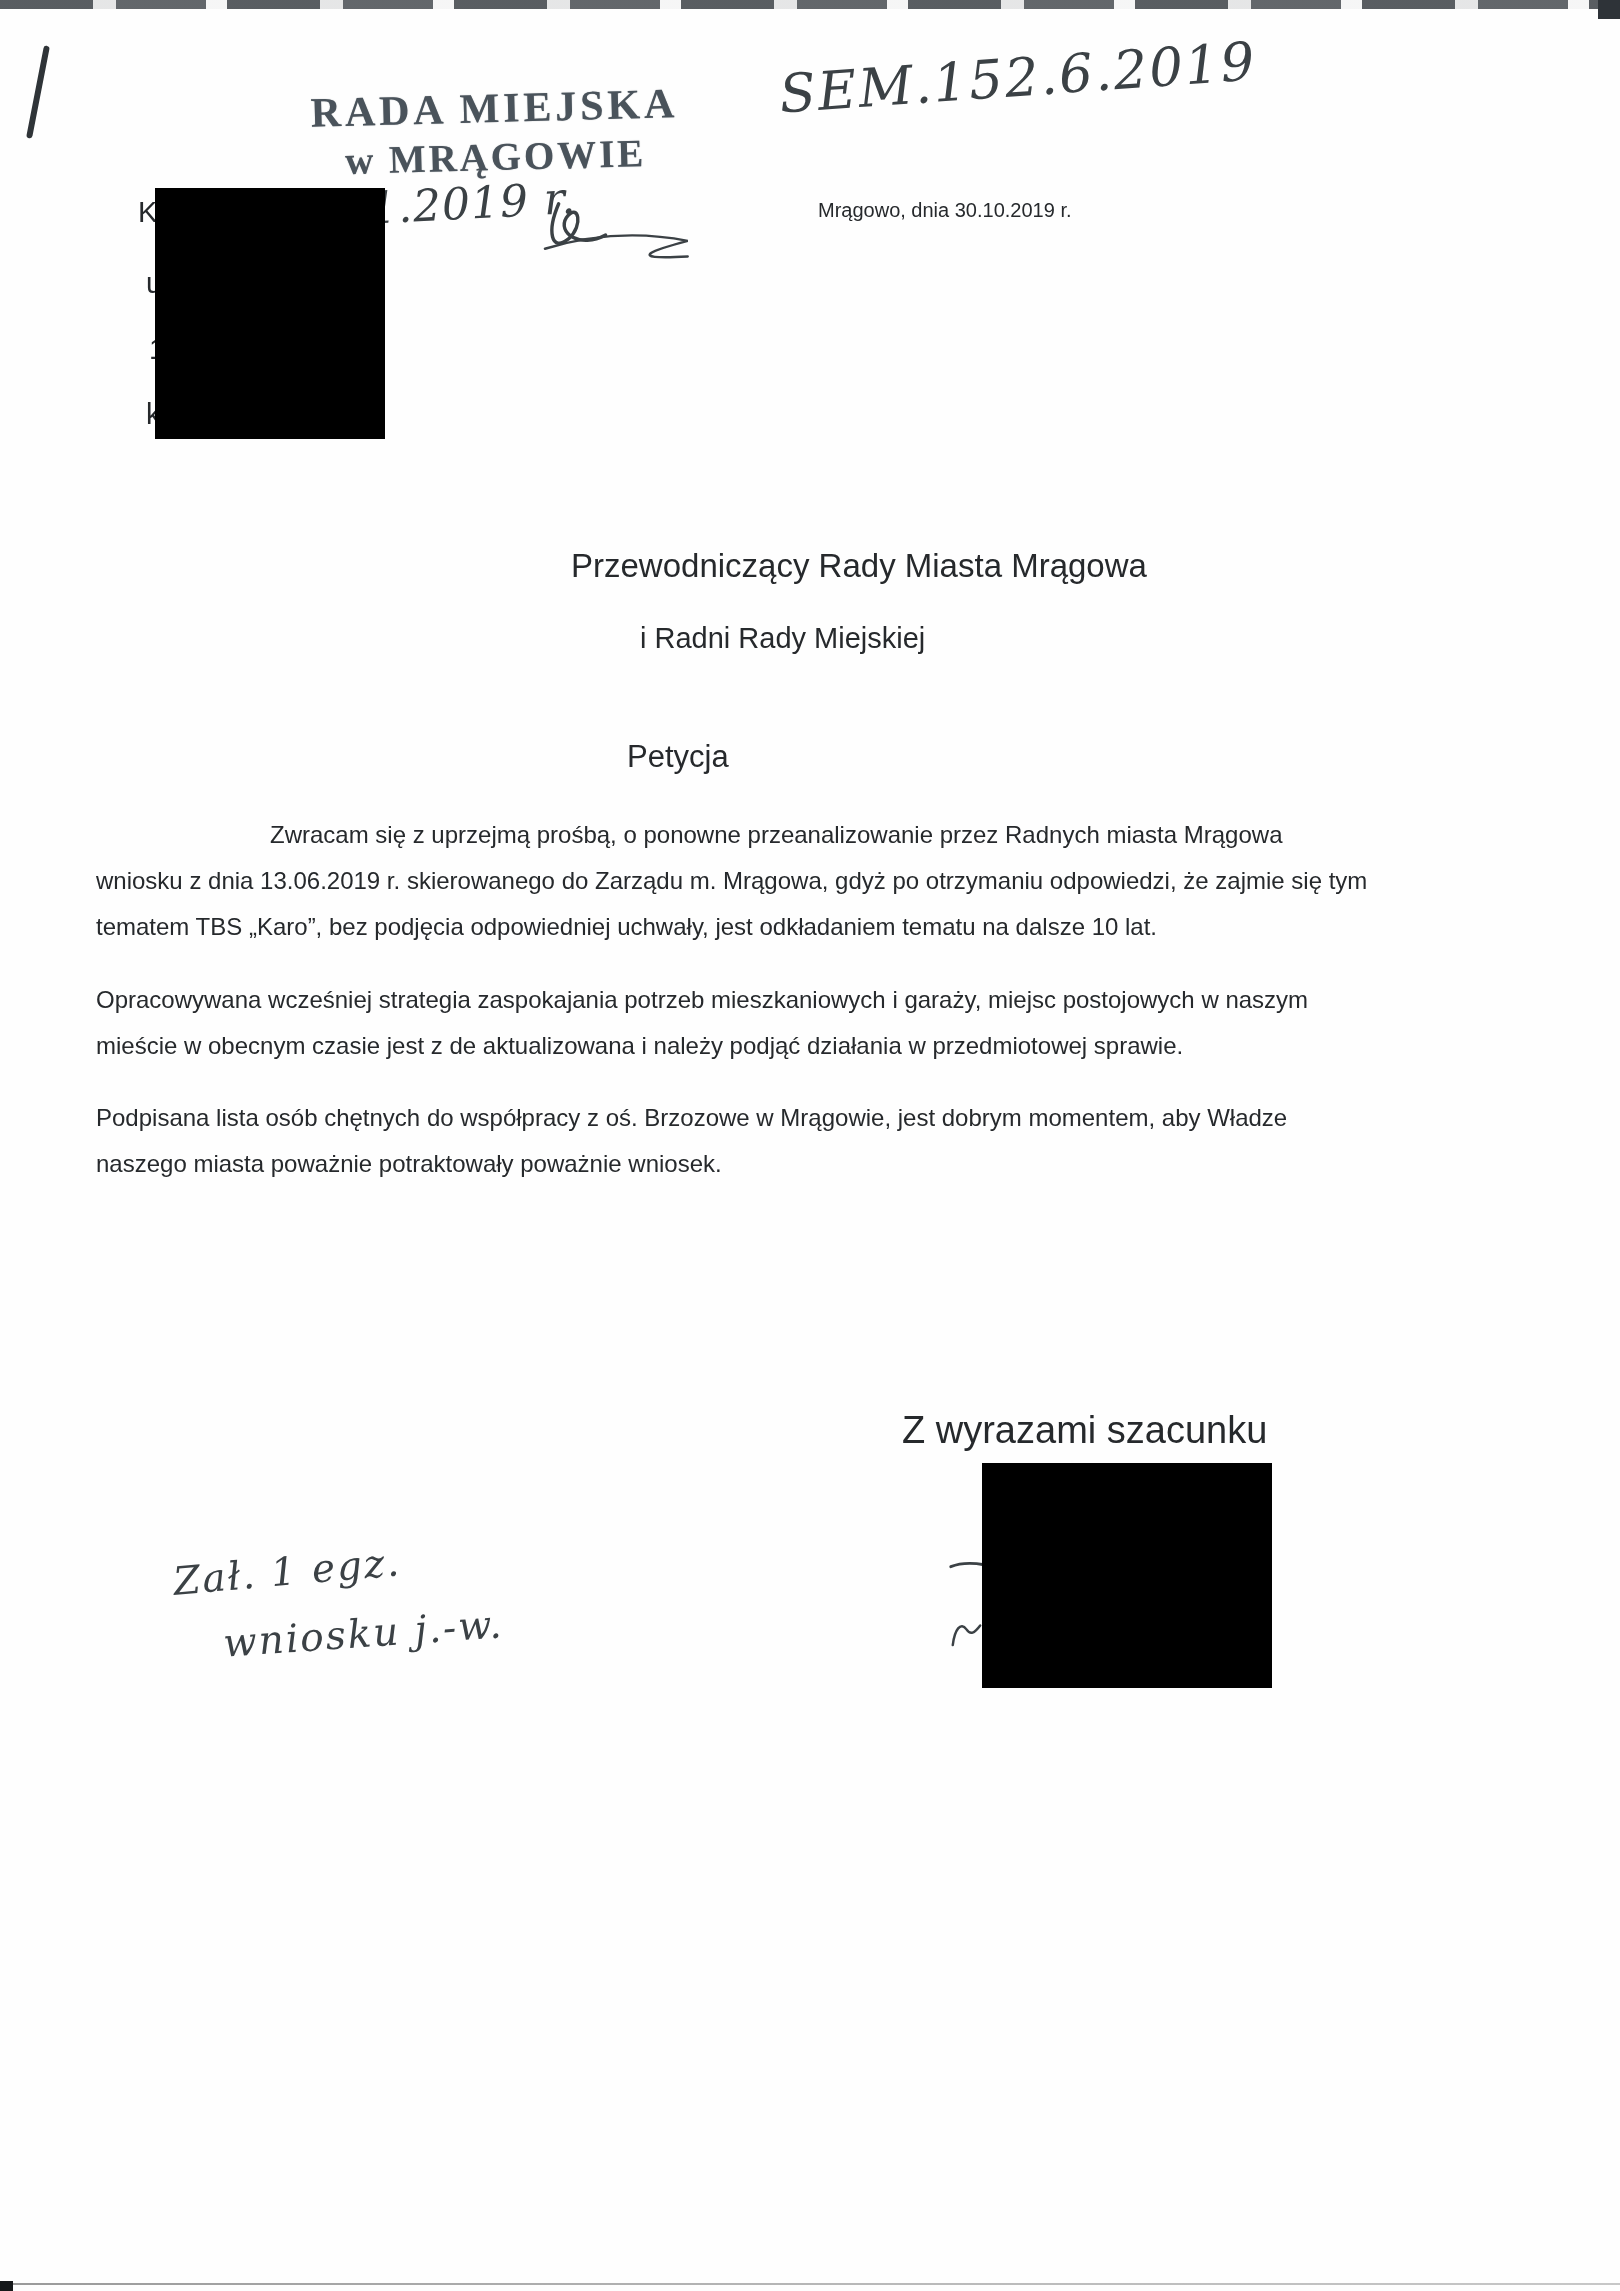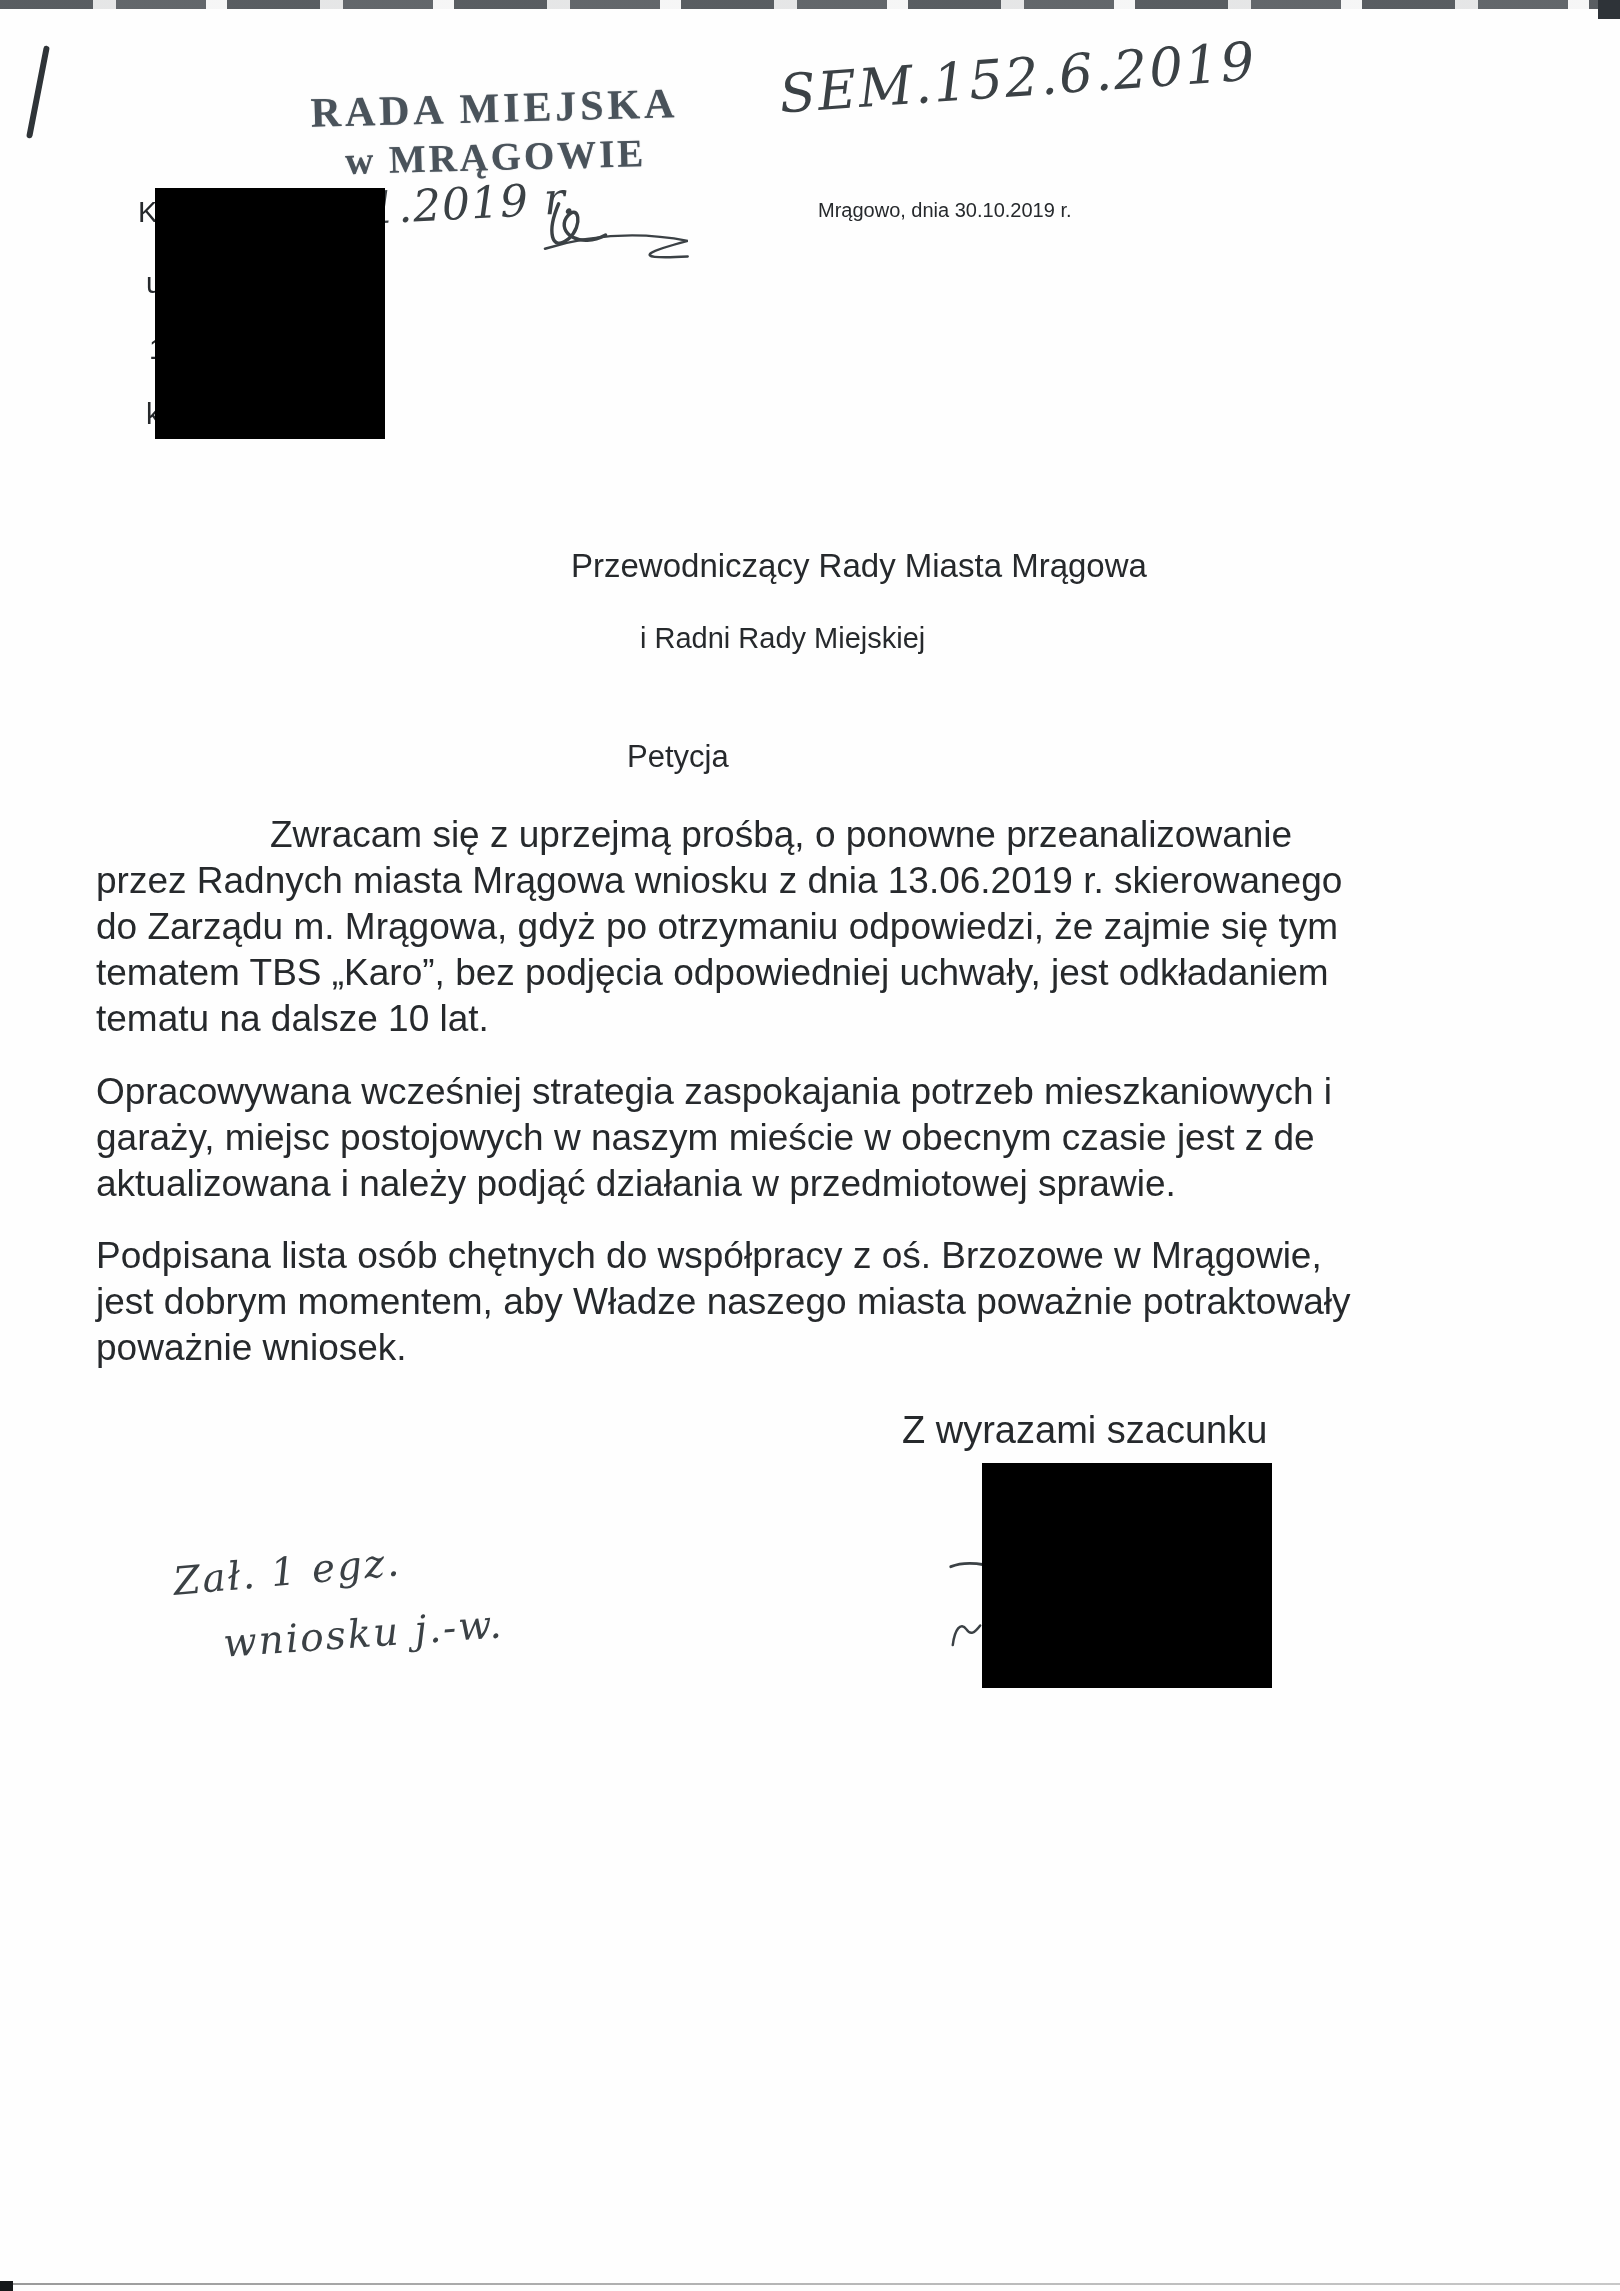--- a/index.html
+++ b/index.html
@@ -89,21 +89,21 @@
   .redaction-sender{left:155px; top:188px; width:230px; height:251px;}
   .redaction-signature{left:982px; top:1463px; width:290px; height:225px;}
 
   .recipient-line1{position:absolute; left:571px; top:547px; font-size:33px;}
   .recipient-line2{position:absolute; left:640px; top:612px; font-size:29px;margin-top:10px;}
 
   .doc-title{position:absolute; left:627px; top:739px; font-size:31px;}
 
   .body-text{
     position:absolute; left:96px; top:812px; width:1276px;
-    font-size:37px; line-height:46px; text-align:left;
+    font-size:24px; line-height:46px; text-align:left;
   }
   .body-text p{margin:0 0 26.5px 0;}
   .body-text p.indent-first{text-indent:174px;}
 
   .closing{position:absolute; left:902px; top:1409px; font-size:38px;}
 </style>
 </head>
 <body>
 
 <div class="page">

